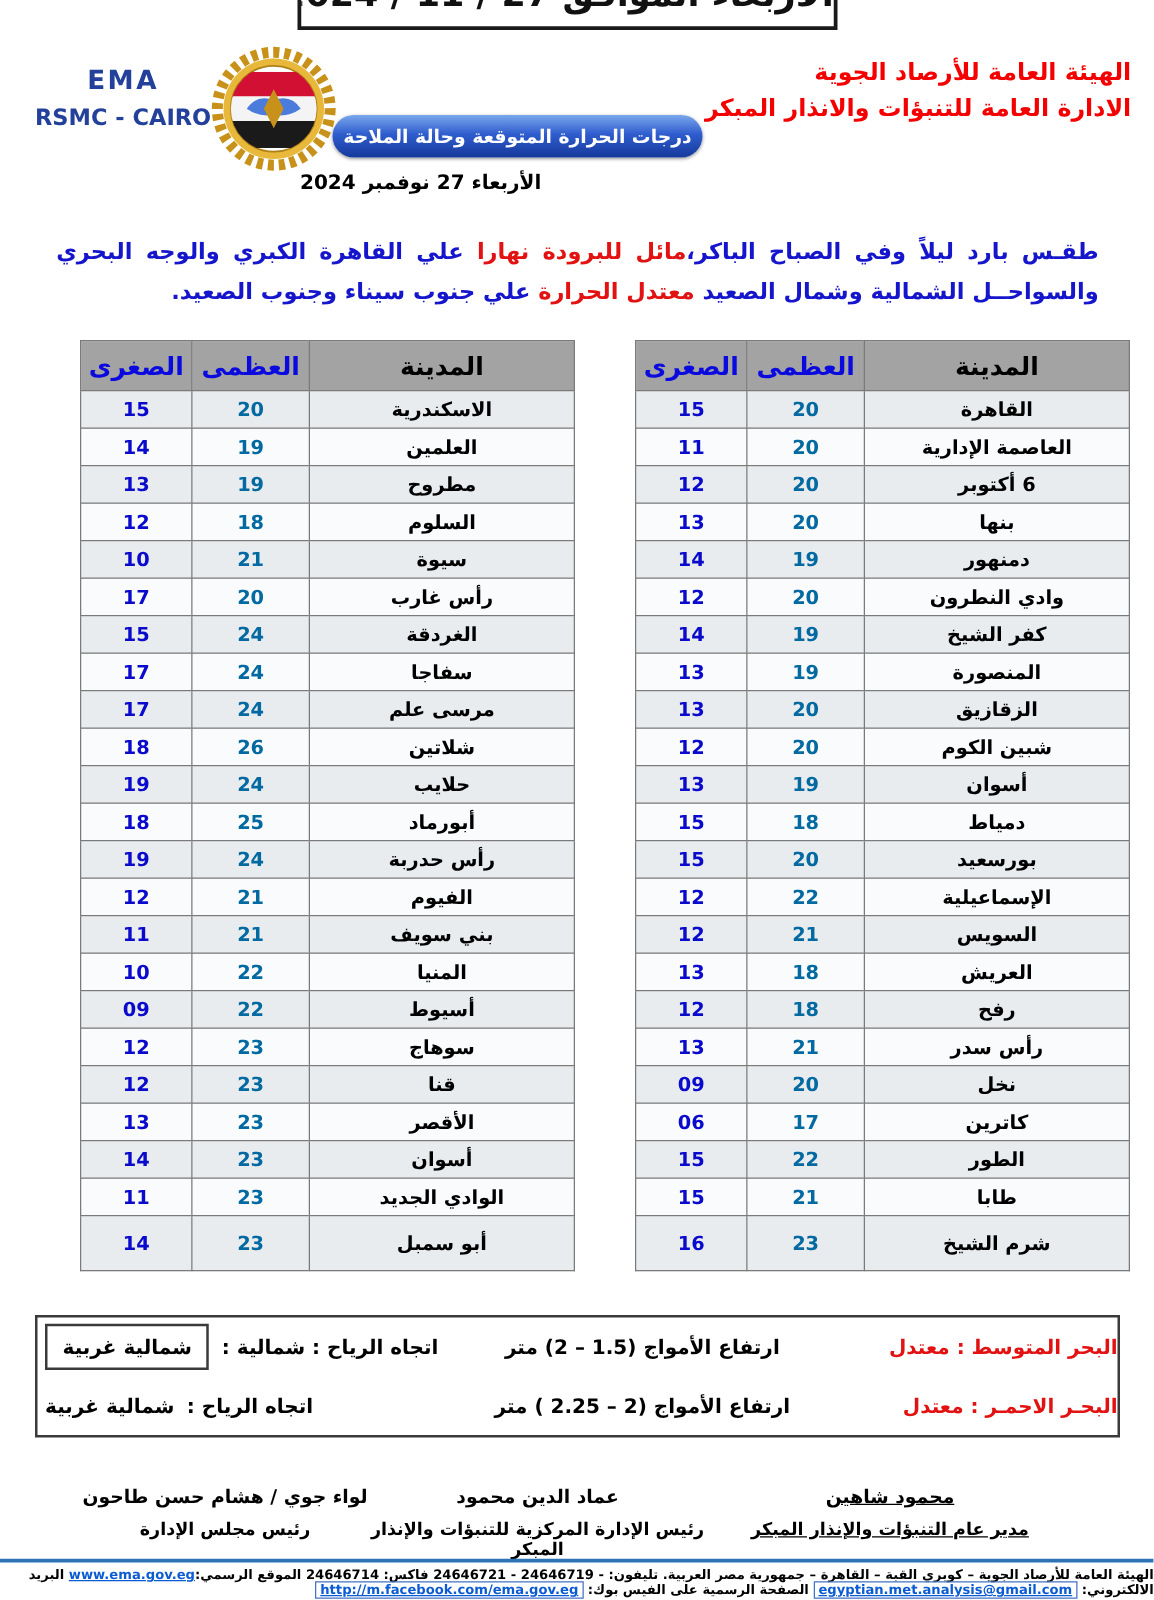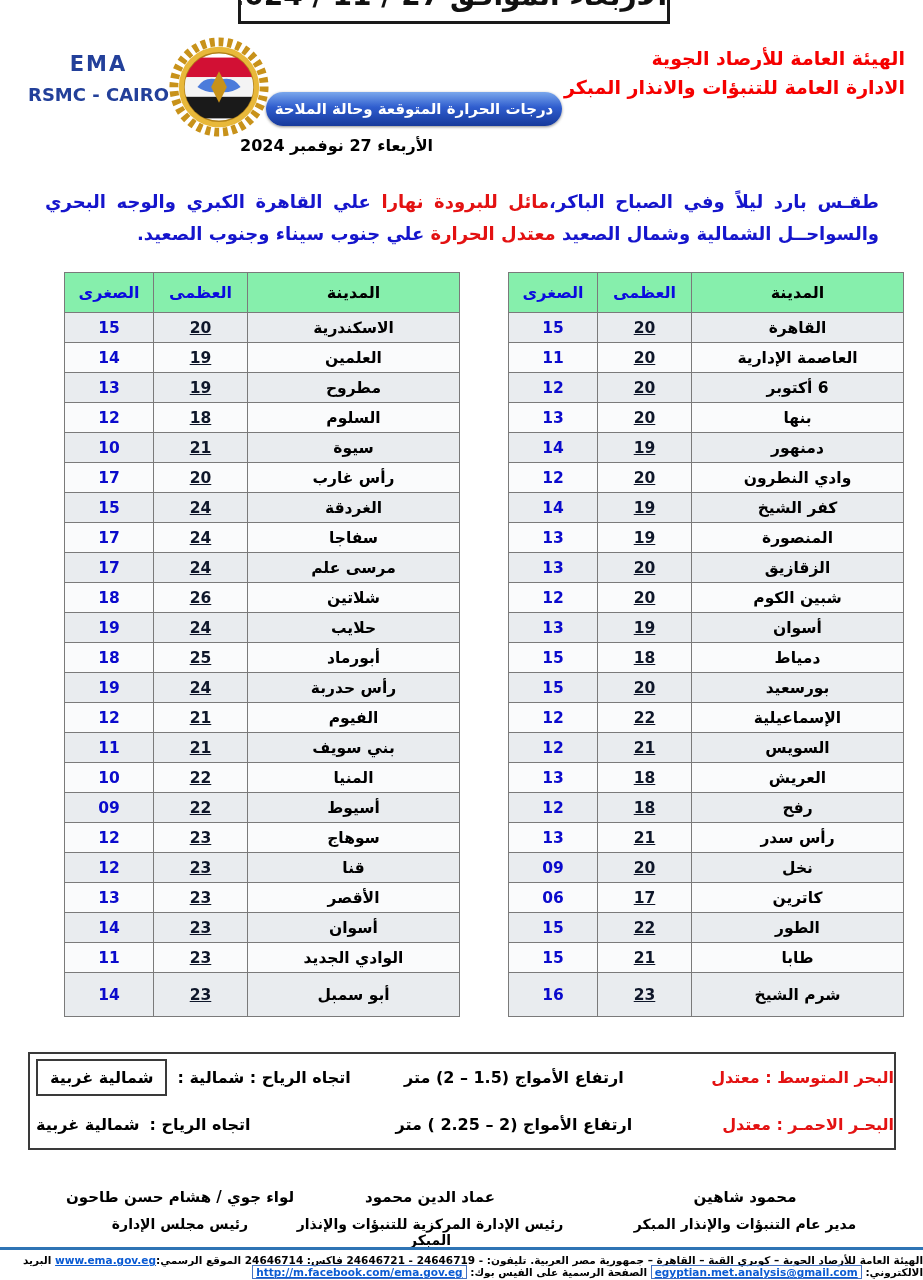--- a/index.html
+++ b/index.html
@@ -29,47 +29,47 @@
   .forecast { position: absolute; right: 44px; top: 186px; width: 834px; direction: rtl; text-align: justify;
               font-size: 18px; font-weight: bold; line-height: 1.75; }
   .seg-blue { color: #1515cc; }
   .seg-red  { color: #e31212; }
 
   
   table.temps { border-collapse: collapse; direction: rtl; position: absolute; background: #fff; }
   #table-left  { left: 64px;  top: 272px; }
   #table-right { left: 508px; top: 272px; }
   .temps th, .temps td { border: 1px solid #7a7a7a; text-align: center; font-weight: bold; padding: 0 4px; }
-  .temps th { height: 40px; background: #86efac; font-size: 16px; }
+  .temps th { height: 40px; background: #a3a3a3; font-size: 20px; }
   .temps th.city { width: 212px; color: #000; }
   .temps th.max  { width: 94px;  color: #0a0adf; }
   .temps th.min  { width: 89px;  color: #0a0adf; }
   .temps td { height: 30px; font-size: 15.5px; }
   .temps td.city { color: #000; }
-  .temps td.max  { color: #0f172a; text-decoration: underline; }
+  .temps td.max  { color: #0369a1; }
   .temps td.min  { color: #0a0acc; }
   .temps tbody tr:nth-child(odd)  { background: #e9ecef; }
   .temps tbody tr:nth-child(even) { background: #fafbfc; }
   .temps tbody tr:last-child td   { height: 44px; }
 
   
   .sea { position: absolute; left: 28px; top: 1052px; width: 868px; height: 98px; border: 2px solid #3a3a3a;
          direction: rtl; display: flex; flex-direction: column; background: #fff; }
   .sea-row { flex: 1; display: flex; align-items: center; }
   .sea-name  { width: 26%; color: #e31212; font-weight: bold; font-size: 16px; padding-right: 0; direction: rtl; }
   .sea-waves { width: 36%; text-align: center; font-weight: bold; font-size: 16px; color: #000; direction: rtl; }
   .sea-wind  { width: 38%; font-weight: bold; font-size: 16px; color: #000; display: flex; align-items: center;
                justify-content: flex-end; gap: 10px; direction: rtl; padding-left: 6px; }
   .wind-box { border: 2px solid #3a3a3a; padding: 7px 12px; }
 
   
   .sig { position: absolute; top: 1188px; text-align: center; font-weight: bold; color: #000; direction: rtl; }
   .sig .name  { font-size: 15px; }
   .sig .title { font-size: 14px; margin-top: 10px; }
-  #sig-right  { left: 590px; width: 310px; }
+  #sig-right  { left: 557px; width: 310px; text-decoration: underline; }
   #sig-center { left: 280px; width: 300px; }
   #sig-left   { left: 50px;  width: 260px; }
 
   
   .contact { position: absolute; left: 0; top: 1247px; width: 100%; border-top: 3px solid #2e74b5;
              padding-top: 4px; text-align: right; direction: rtl; font-size: 10.5px; color: #000; font-weight: bold; }
   .contact a { color: #0b5bd3; text-decoration: underline; }
   .contact a.boxed { border: 1px solid #4472c4; padding: 0 3px; }
 </style>
 </head>

